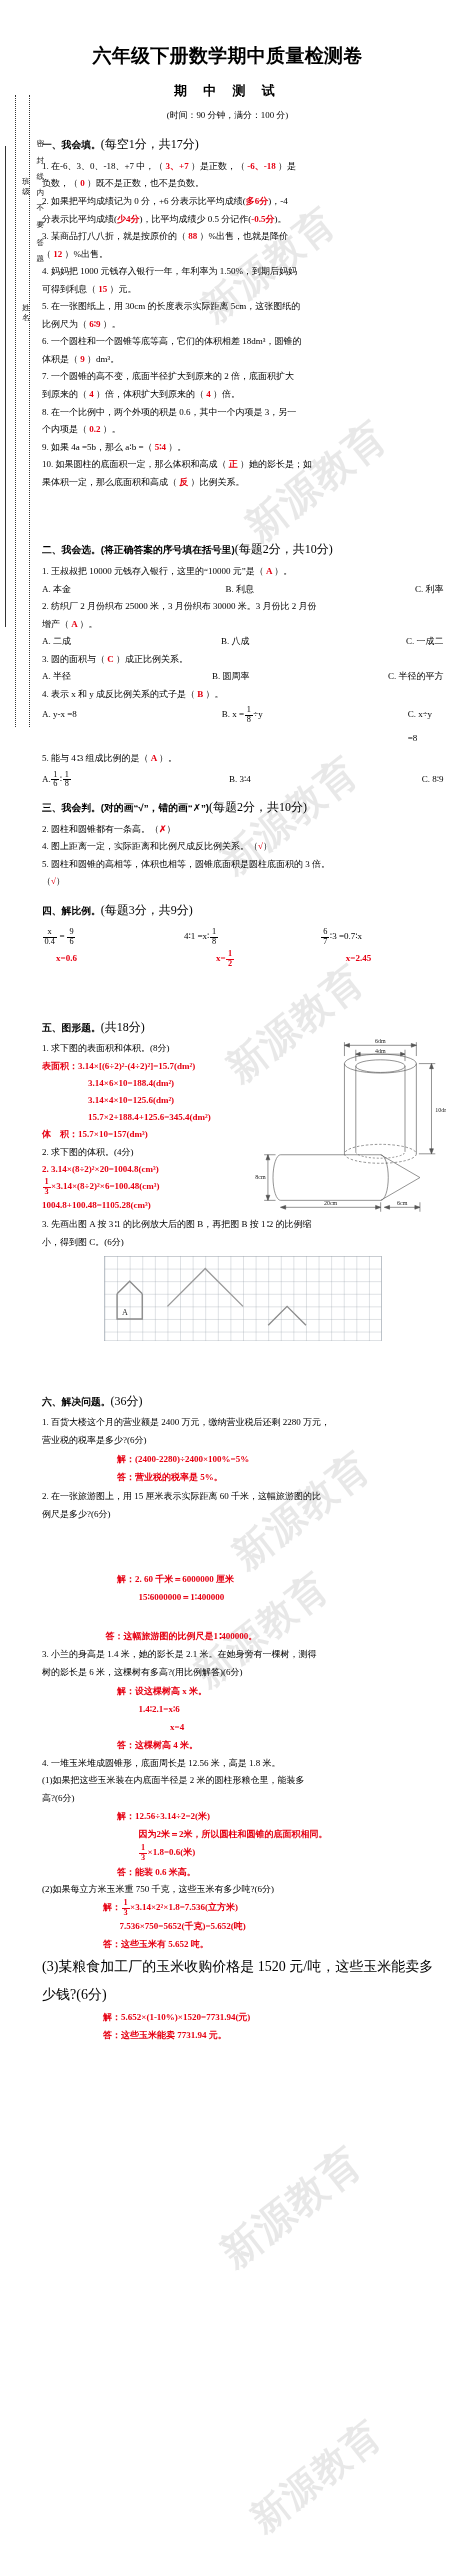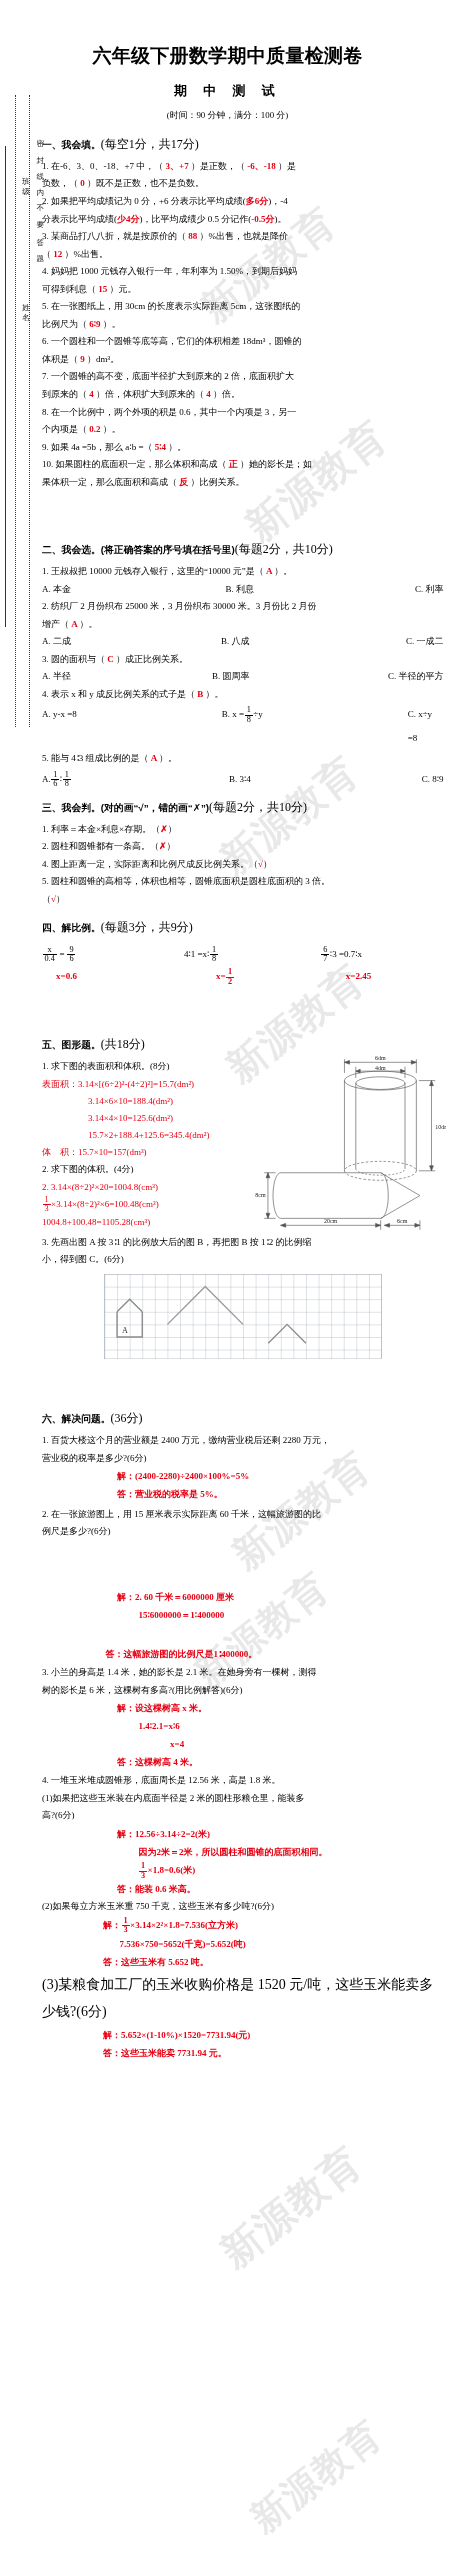--- a/index.html
+++ b/index.html
@@ -102,21 +102,21 @@
   }
   .frac .num{display:block;border-bottom:0.8px solid currentColor;padding:0 1.9px;}
   .frac .den{display:block;padding:0 1.9px;}
 
   
   .prop-row{display:flex;margin-top:6.3px;}
   .prop-col{flex:1;text-align:left;}
   .prop-col.c2{padding-left:19px;}
   .prop-col.c3{padding-left:14px;}
   .prop-ans{margin-top:3.8px;padding-left:14px;font-weight:700;}
-  .redline{color:#e60012;font-weight:400;line-height:1.9;}
+  .redline{color:#e60012;font-weight:700;line-height:1.9;}
   .redline.ind{padding-left:46px;}
   .solve{padding-left:75px;color:#e60012;font-weight:700;line-height:2.0;}
   .solve2{padding-left:61px;color:#e60012;font-weight:700;line-height:2.0;}
   .gridbox{margin:5px auto 0 auto;}
 </style>
 </head>
 <body>
 
 <div class="page">
 
@@ -246,21 +246,20 @@
     <div class="q opts" style="line-height:2.6;">
       <span class="opt1"><span>A.</span><span class="frac"><span class="num">1</span><span class="den">6</span></span><span>∶</span><span class="frac"><span class="num">1</span><span class="den">8</span></span></span>
       <span class="opt2">B. 3∶4</span>
       <span>C. 8∶9</span>
     </div>
 
     <div class="sec-head">
       <span>三、我会判。(对的画“√”，错的画“✗”)</span><span class="pts">(每题2分，共10分)</span>
     </div>
 
-    <div class="q"><span>1. 利率＝本金×利息×存期。（</span><span class="ans">✗</span><span>）</span></div>
     <div class="q"><span>2. 圆柱和圆锥都有一条高。（</span><span class="ans">✗</span><span>）</span></div>
     <div class="q"><span>4. 图上距离一定，实际距离和比例尺成反比例关系。（</span><span class="ans">√</span><span>）</span></div>
     <div class="q">
       <span>5. 圆柱和圆锥的高相等，体积也相等，圆锥底面积是圆柱底面积的 3 倍。</span><br>
       <span>（</span><span class="ans">√</span><span>）</span>
     </div>
 
     <div class="sec-head" style="margin-top:7.6px;">
       <span>四、解比例。</span><span class="pts">(每题3分，共9分)</span>
     </div>

